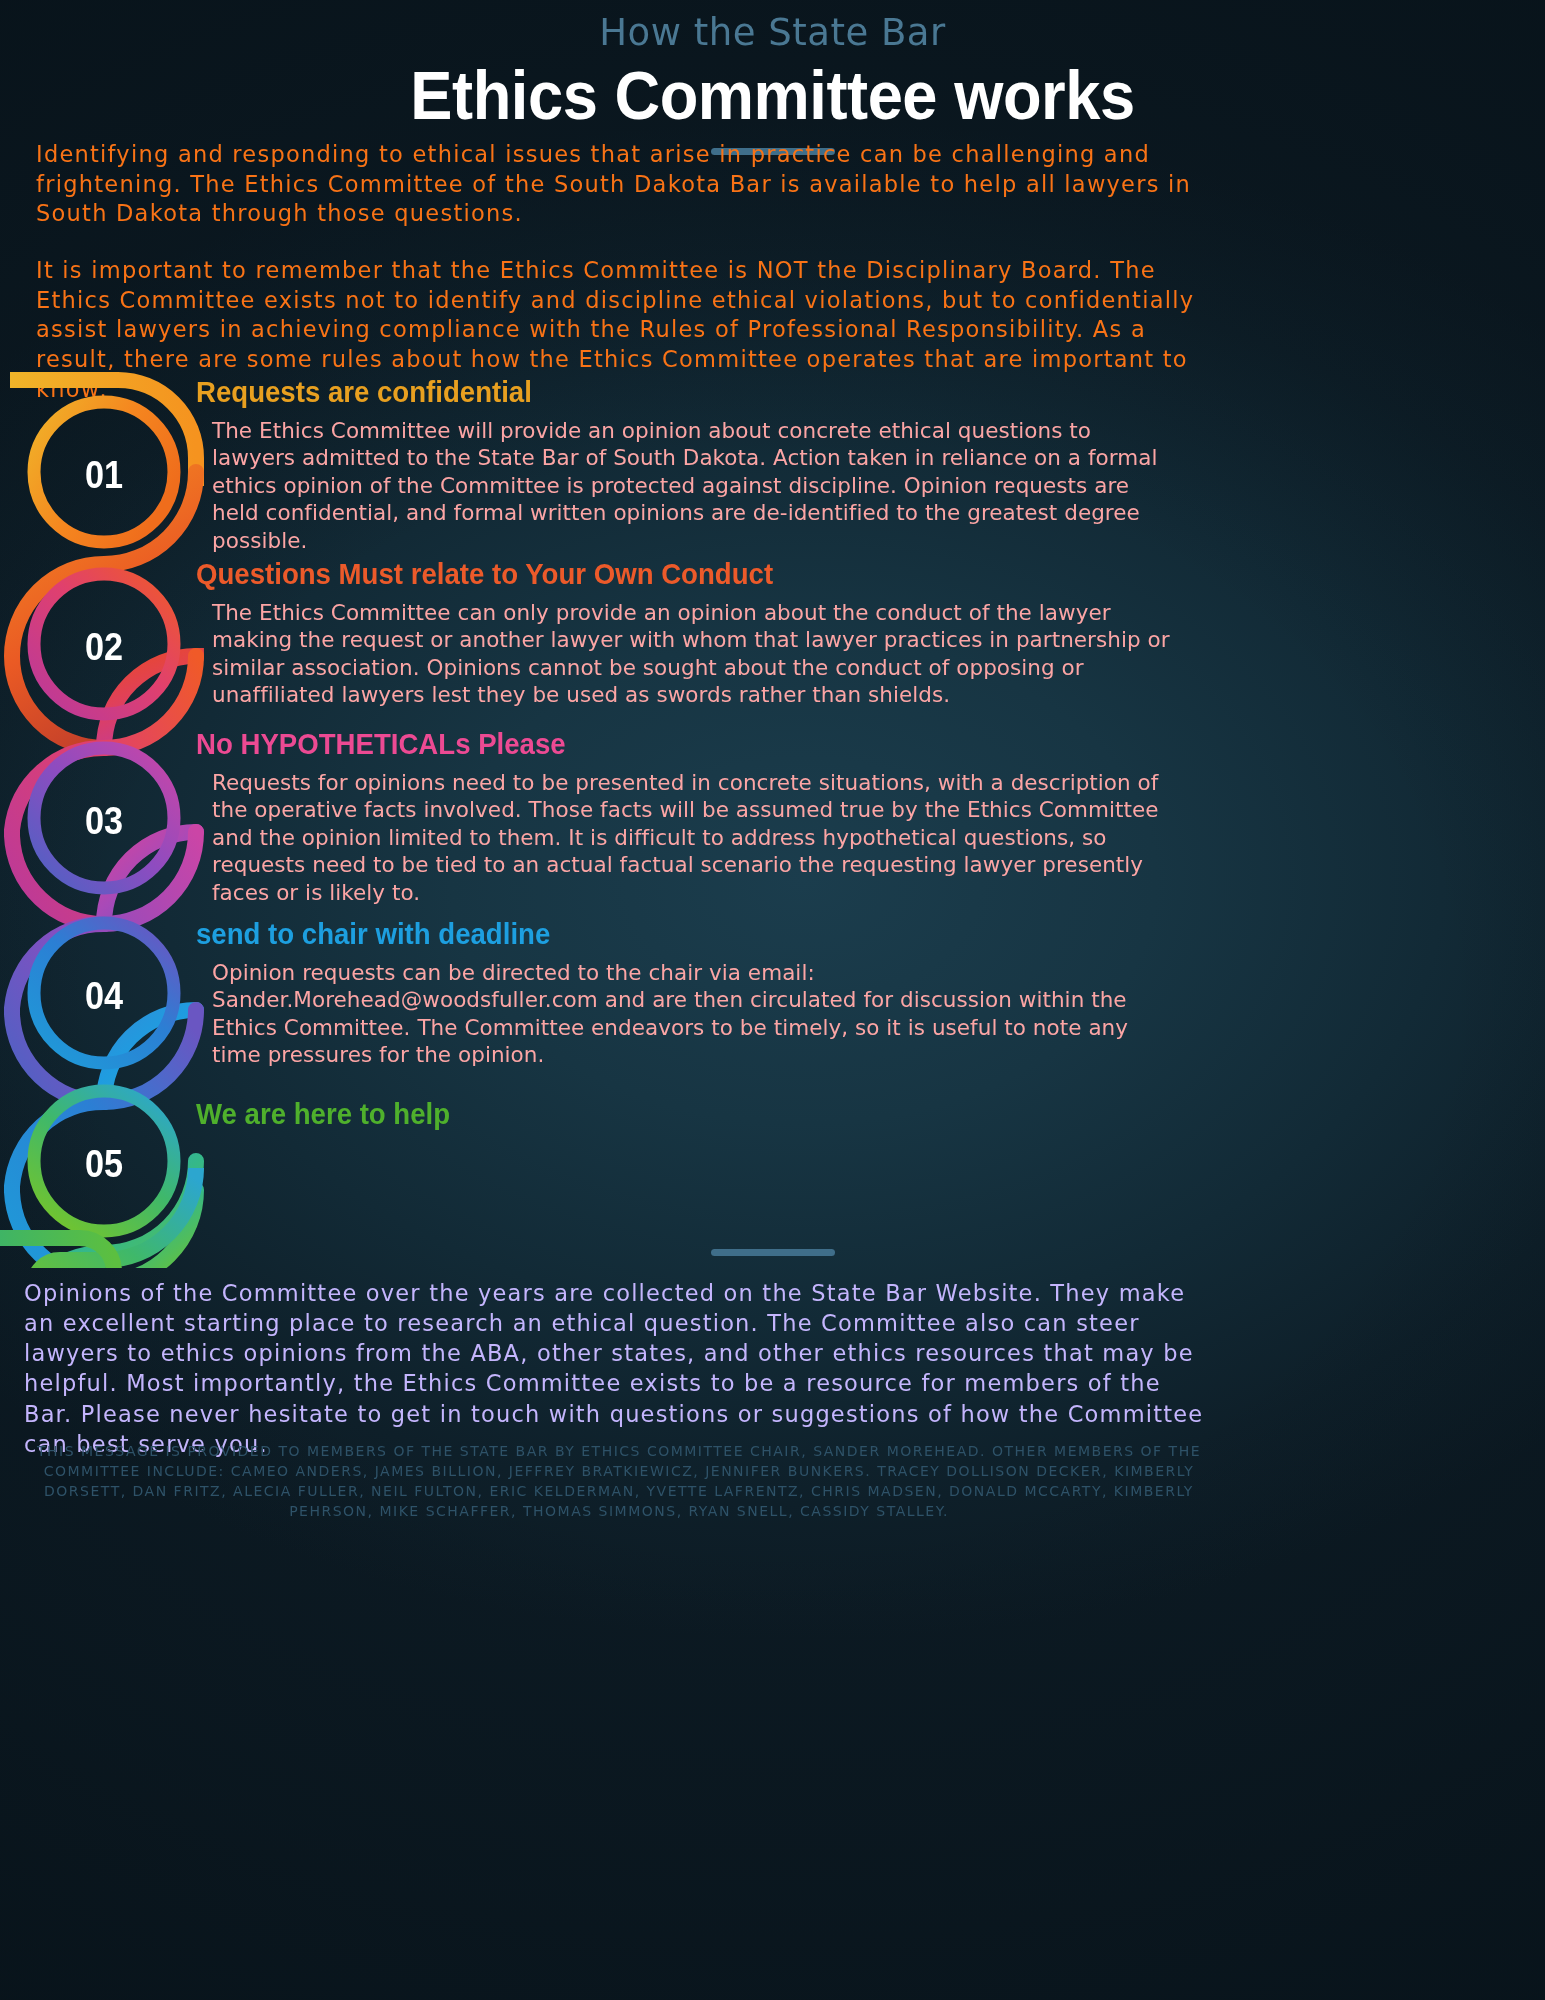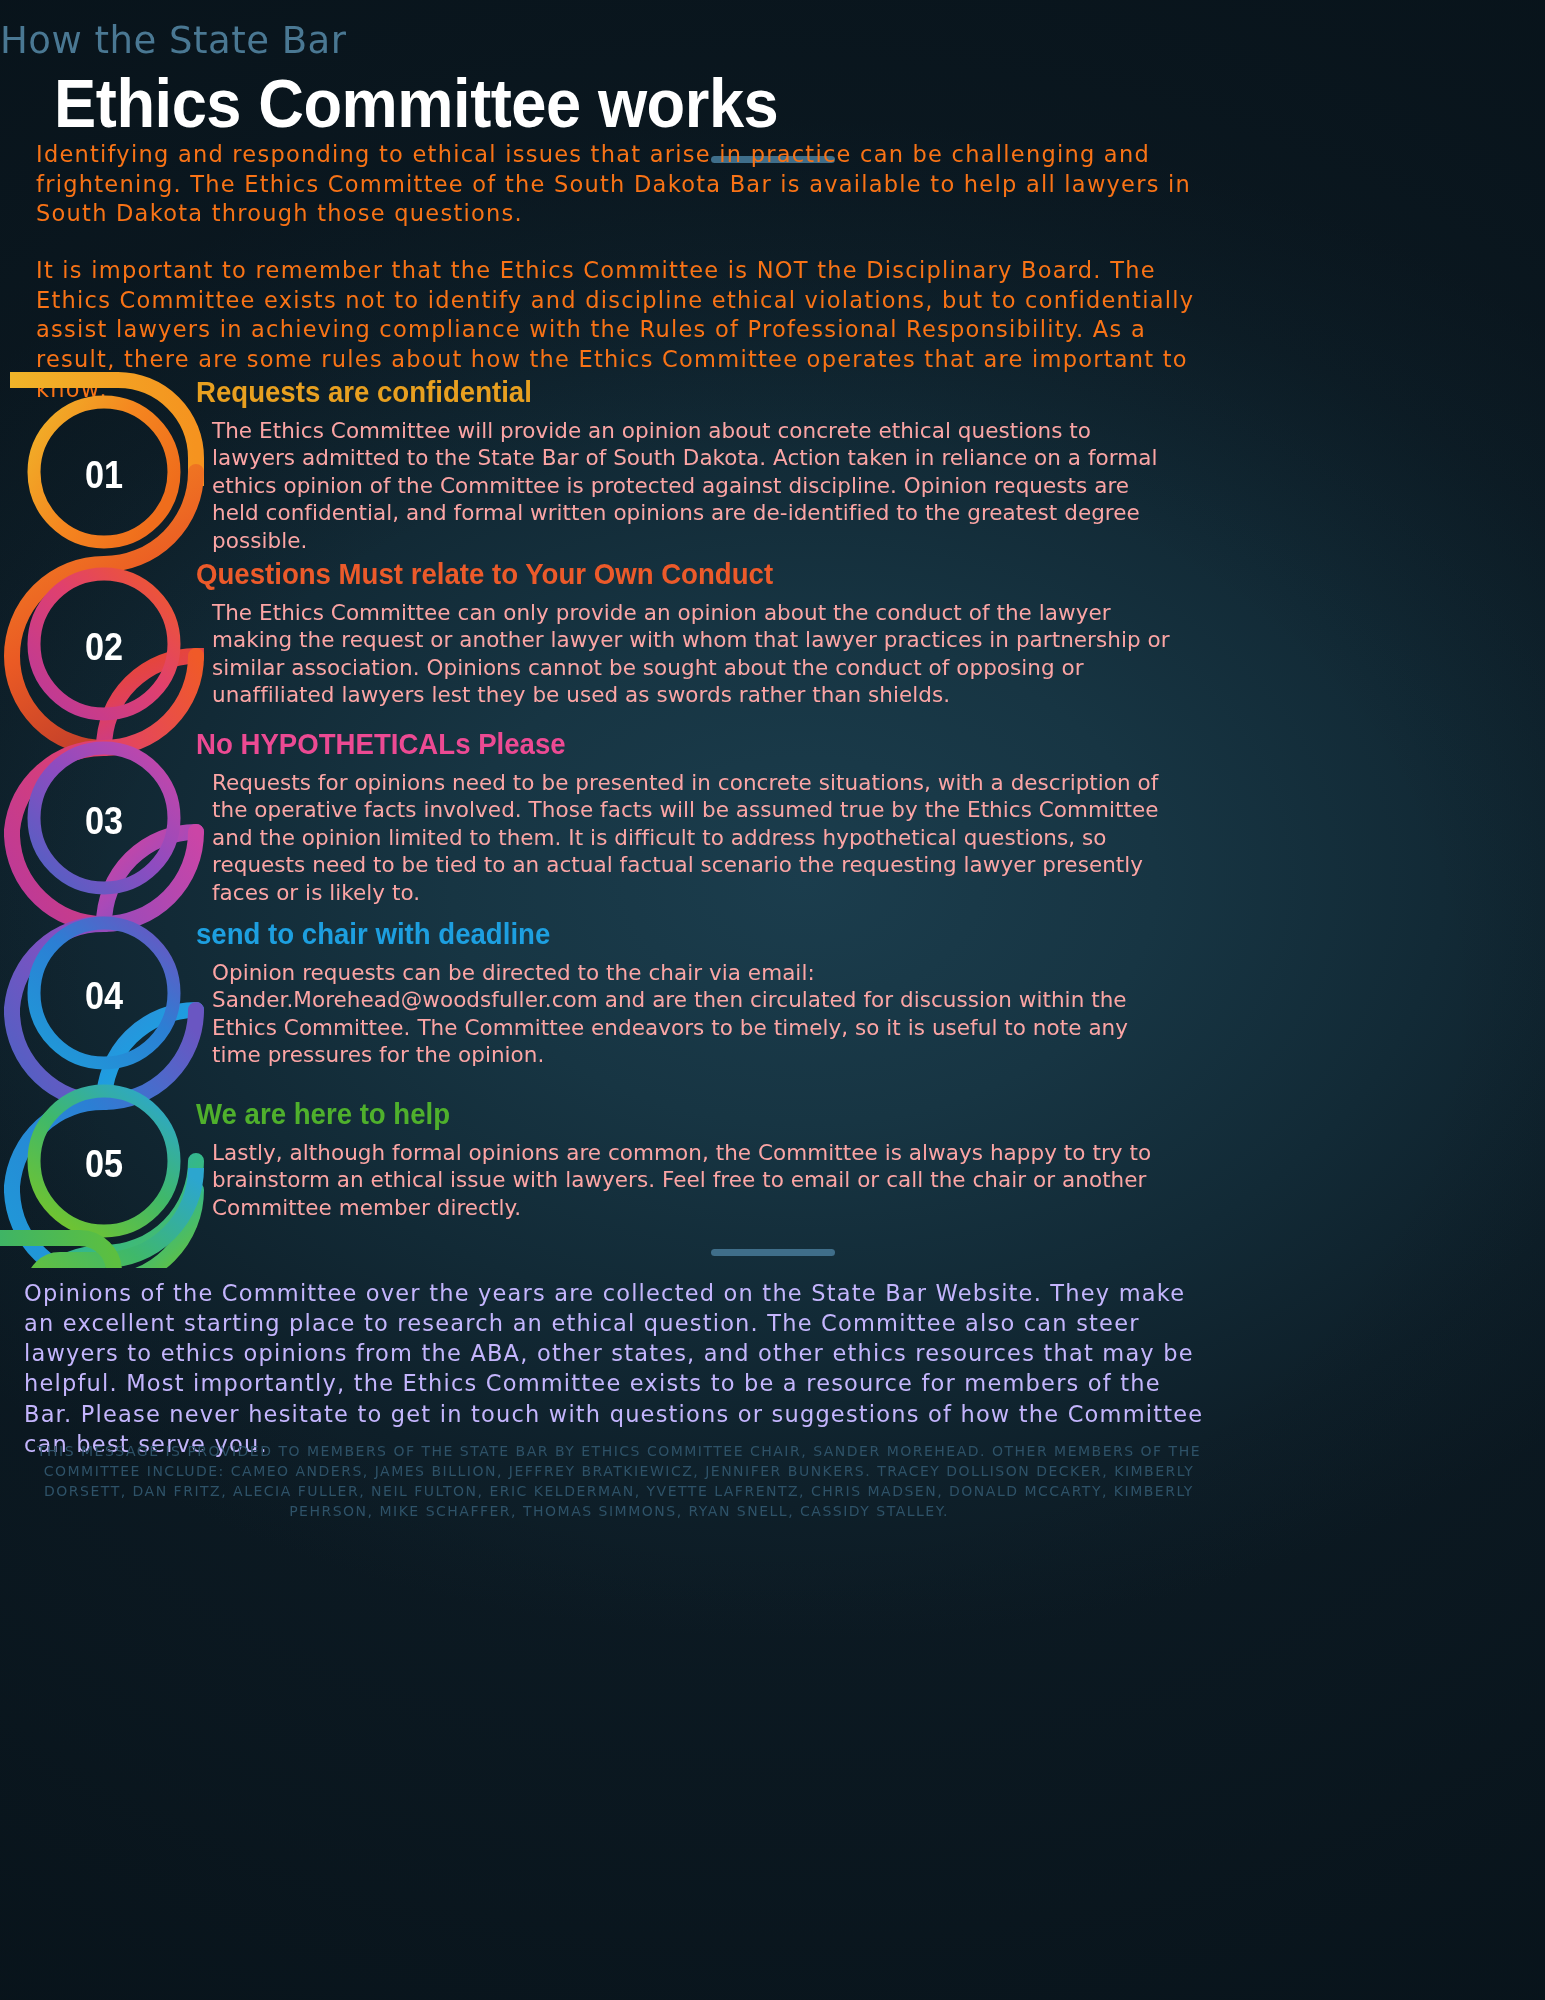--- a/index.html
+++ b/index.html
@@ -30,21 +30,22 @@
     pointer-events: none;
   }
 
   #page {
     position: absolute;
     inset: 0;
   }
 
   
   .hdr {
-    padding-top: 22px;
+    text-align: center;
+    padding-top: 14px;
   }
   .kicker {
     font-family: "DejaVu Sans", sans-serif;
     font-size: 37px;
     color: #4a7893;
     letter-spacing: 0.5px;
     line-height: 1;
     font-weight: 400;
   }
   .title {
@@ -297,21 +298,20 @@
       <p class="step-body">Requests for opinions need to be presented in concrete situations, with a description of the operative facts involved. Those facts will be assumed true by the Ethics Committee and the opinion limited to them. It is difficult to address hypothetical questions, so requests need to be tied to an actual factual scenario the requesting lawyer presently faces or is likely to.</p>
     </div>
 
     <div class="step" style="top:550px;">
       <h3 class="step-title" style="color:#1d9fe0;">send to chair with deadline</h3>
       <p class="step-body">Opinion requests can be directed to the chair via email: Sander.Morehead@woodsfuller.com and are then circulated for discussion within the Ethics Committee. The Committee endeavors to be timely, so it is useful to note any time pressures for the opinion.</p>
     </div>
 
     <div class="step" style="top:722px;margin-top:8px;">
       <h3 class="step-title" style="color:#4fb02c;">We are here to help</h3>
-      <p class="step-body">Lastly, although formal opinions are common, the Committee is always happy to try to brainstorm an ethical issue with lawyers. Feel free to email or call the chair or another Committee member directly.</p>
     </div>
   </div>
 
   <div class="closing-rule"></div>
   <div class="closing">Opinions of the Committee over the years are collected on the State Bar Website. They make an excellent starting place to research an ethical question. The Committee also can steer lawyers to ethics opinions from the ABA, other states, and other ethics resources that may be helpful. Most importantly, the Ethics Committee exists to be a resource for members of the Bar. Please never hesitate to get in touch with questions or suggestions of how the Committee can best serve you.</div>
   <div class="credits">This message is provided to members of the State Bar by Ethics Committee Chair, Sander Morehead. Other members of the Committee include: Cameo Anders, James Billion, Jeffrey Bratkiewicz, Jennifer Bunkers. Tracey Dollison Decker, Kimberly Dorsett, Dan Fritz, Alecia Fuller, Neil Fulton, Eric Kelderman, Yvette Lafrentz, Chris Madsen, Donald McCarty, Kimberly Pehrson, Mike Schaffer, Thomas Simmons, Ryan Snell, Cassidy Stalley.</div>
 
 </div>
 
 </body></html>

